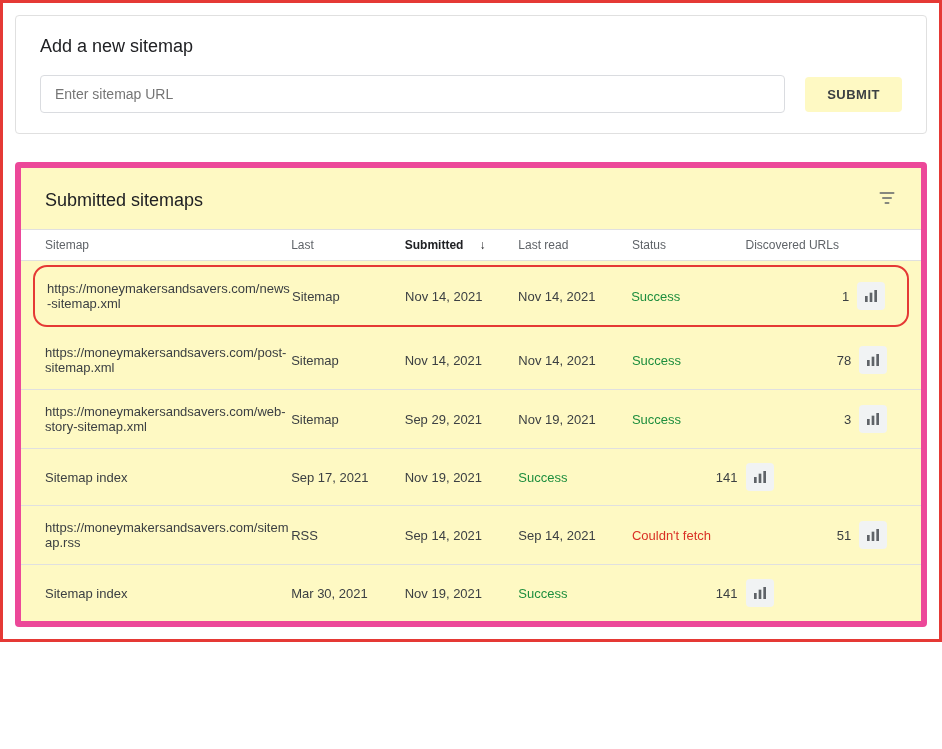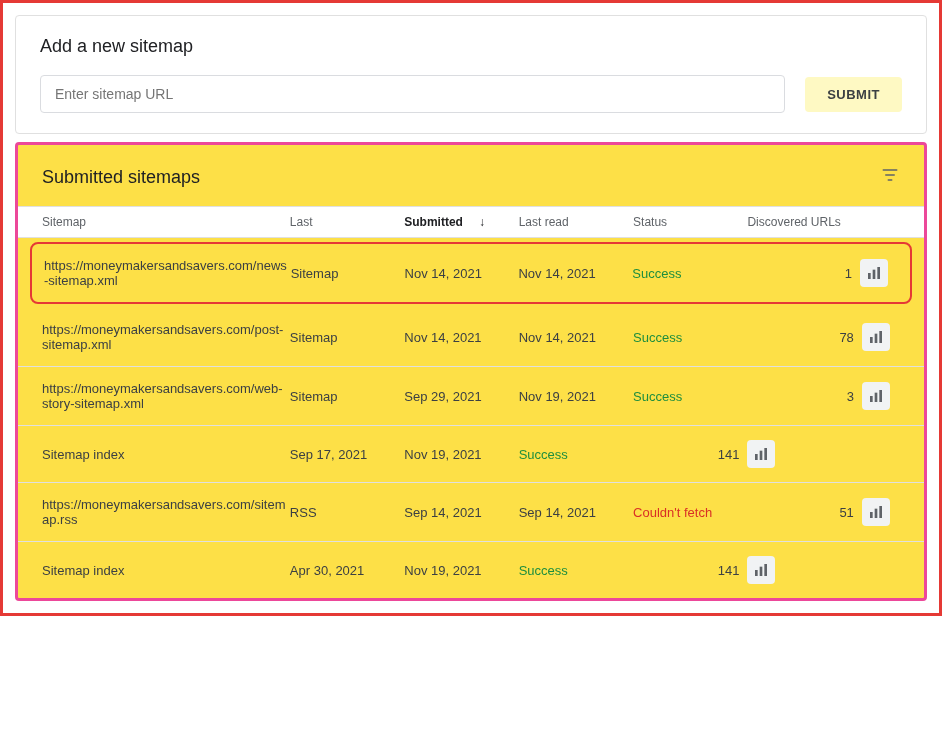--- a/index.html
+++ b/index.html
@@ -7,21 +7,21 @@
       font-family: Arial, sans-serif;
       background: #fff;
       padding: 12px;
       border: 3px solid #e53935;
     }
     .card {
       background: #fff;
       border: 1px solid #e0e0e0;
       border-radius: 4px;
       padding: 20px 24px;
-      margin-bottom: 8px;
+      margin-bottom: 28px;
     }
     .card-title {
       font-size: 18px;
       font-weight: 400;
       color: #202124;
       margin-bottom: 18px;
     }
     .add-sitemap-row {
       display: flex;
       align-items: center;
@@ -42,22 +42,22 @@
       border-radius: 4px;
       padding: 10px 22px;
       font-size: 13px;
       font-weight: 600;
       color: #3c4043;
       cursor: pointer;
       letter-spacing: 0.5px;
     }
 
     .sitemaps-card {
-      background: #fde047;
-      border: 3px solid #ec4899;
+      background: #fef9c3;
+      border: 6px solid #ec4899;
       border-radius: 4px;
       padding: 20px 0 0 0;
     }
     .sitemaps-header {
       display: flex;
       align-items: center;
       justify-content: space-between;
       padding: 0 24px 16px 24px;
     }
     .sitemaps-title {
@@ -92,21 +92,21 @@
     }
     .table-row {
       display: grid;
       grid-template-columns: 2.6fr 1.2fr 1.2fr 1.2fr 1.2fr 1.2fr 0.4fr;
       padding: 14px 24px;
       border-bottom: 1px solid #e0e0e0;
       align-items: center;
     }
     .table-row.highlighted {
       border: 2.5px solid #e53935;
-      border-radius: 8px;
+      border-radius: 14px;
       margin: 4px 12px;
       padding: 14px 12px;
     }
     .table-row:last-child {
       border-bottom: none;
     }
     .cell {
       font-size: 13px;
       color: #3c4043;
       word-break: break-word;
@@ -247,21 +247,21 @@
     <span class="chart-icon">
       <svg viewBox="0 0 24 24" fill="none" xmlns="http://www.w3.org/2000/svg">
         <rect x="3" y="12" width="4" height="9" fill="#5f6368"></rect>
         <rect x="10" y="7" width="4" height="14" fill="#5f6368"></rect>
         <rect x="17" y="3" width="4" height="18" fill="#5f6368"></rect>
       </svg>
     </span>
   </div>
       <div class="table-row">
     <span class="cell">Sitemap index</span>
-    <span class="cell">Apr 30, 2021</span>
+    <span class="cell">Mar 30, 2021</span>
     <span class="cell">Nov 19, 2021</span>
     <span class="cell success">Success</span>
     <span class="cell count">141</span>
     <span class="chart-icon">
       <svg viewBox="0 0 24 24" fill="none" xmlns="http://www.w3.org/2000/svg">
         <rect x="3" y="12" width="4" height="9" fill="#5f6368"></rect>
         <rect x="10" y="7" width="4" height="14" fill="#5f6368"></rect>
         <rect x="17" y="3" width="4" height="18" fill="#5f6368"></rect>
       </svg>
     </span>

